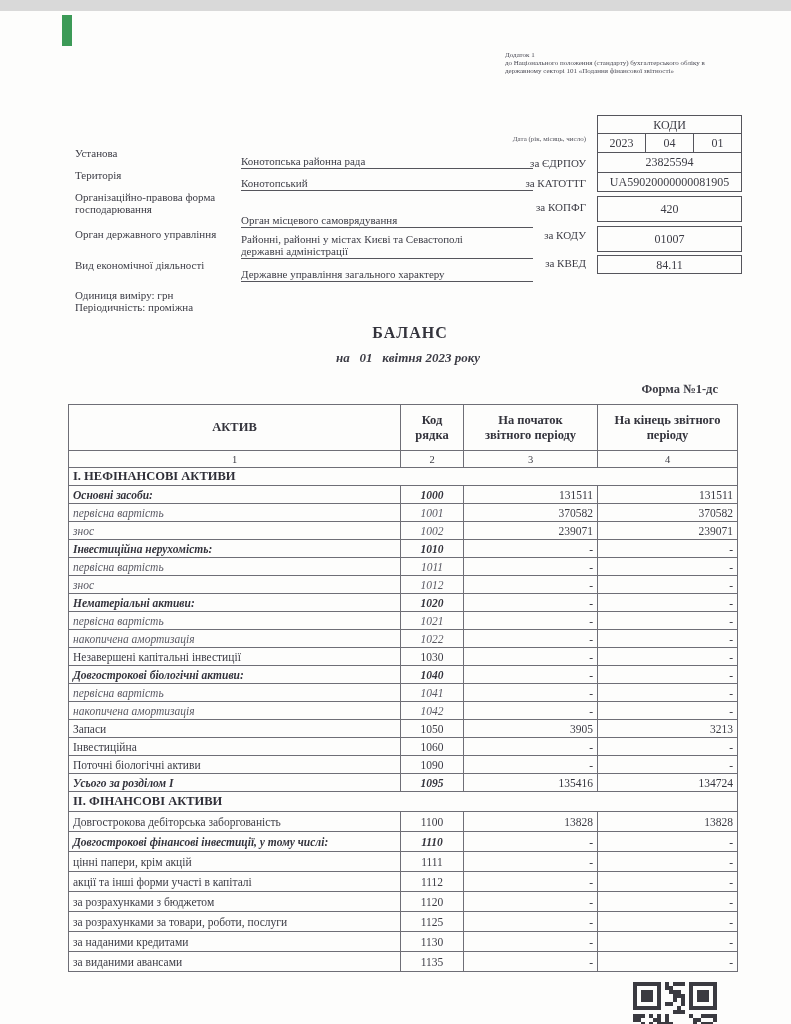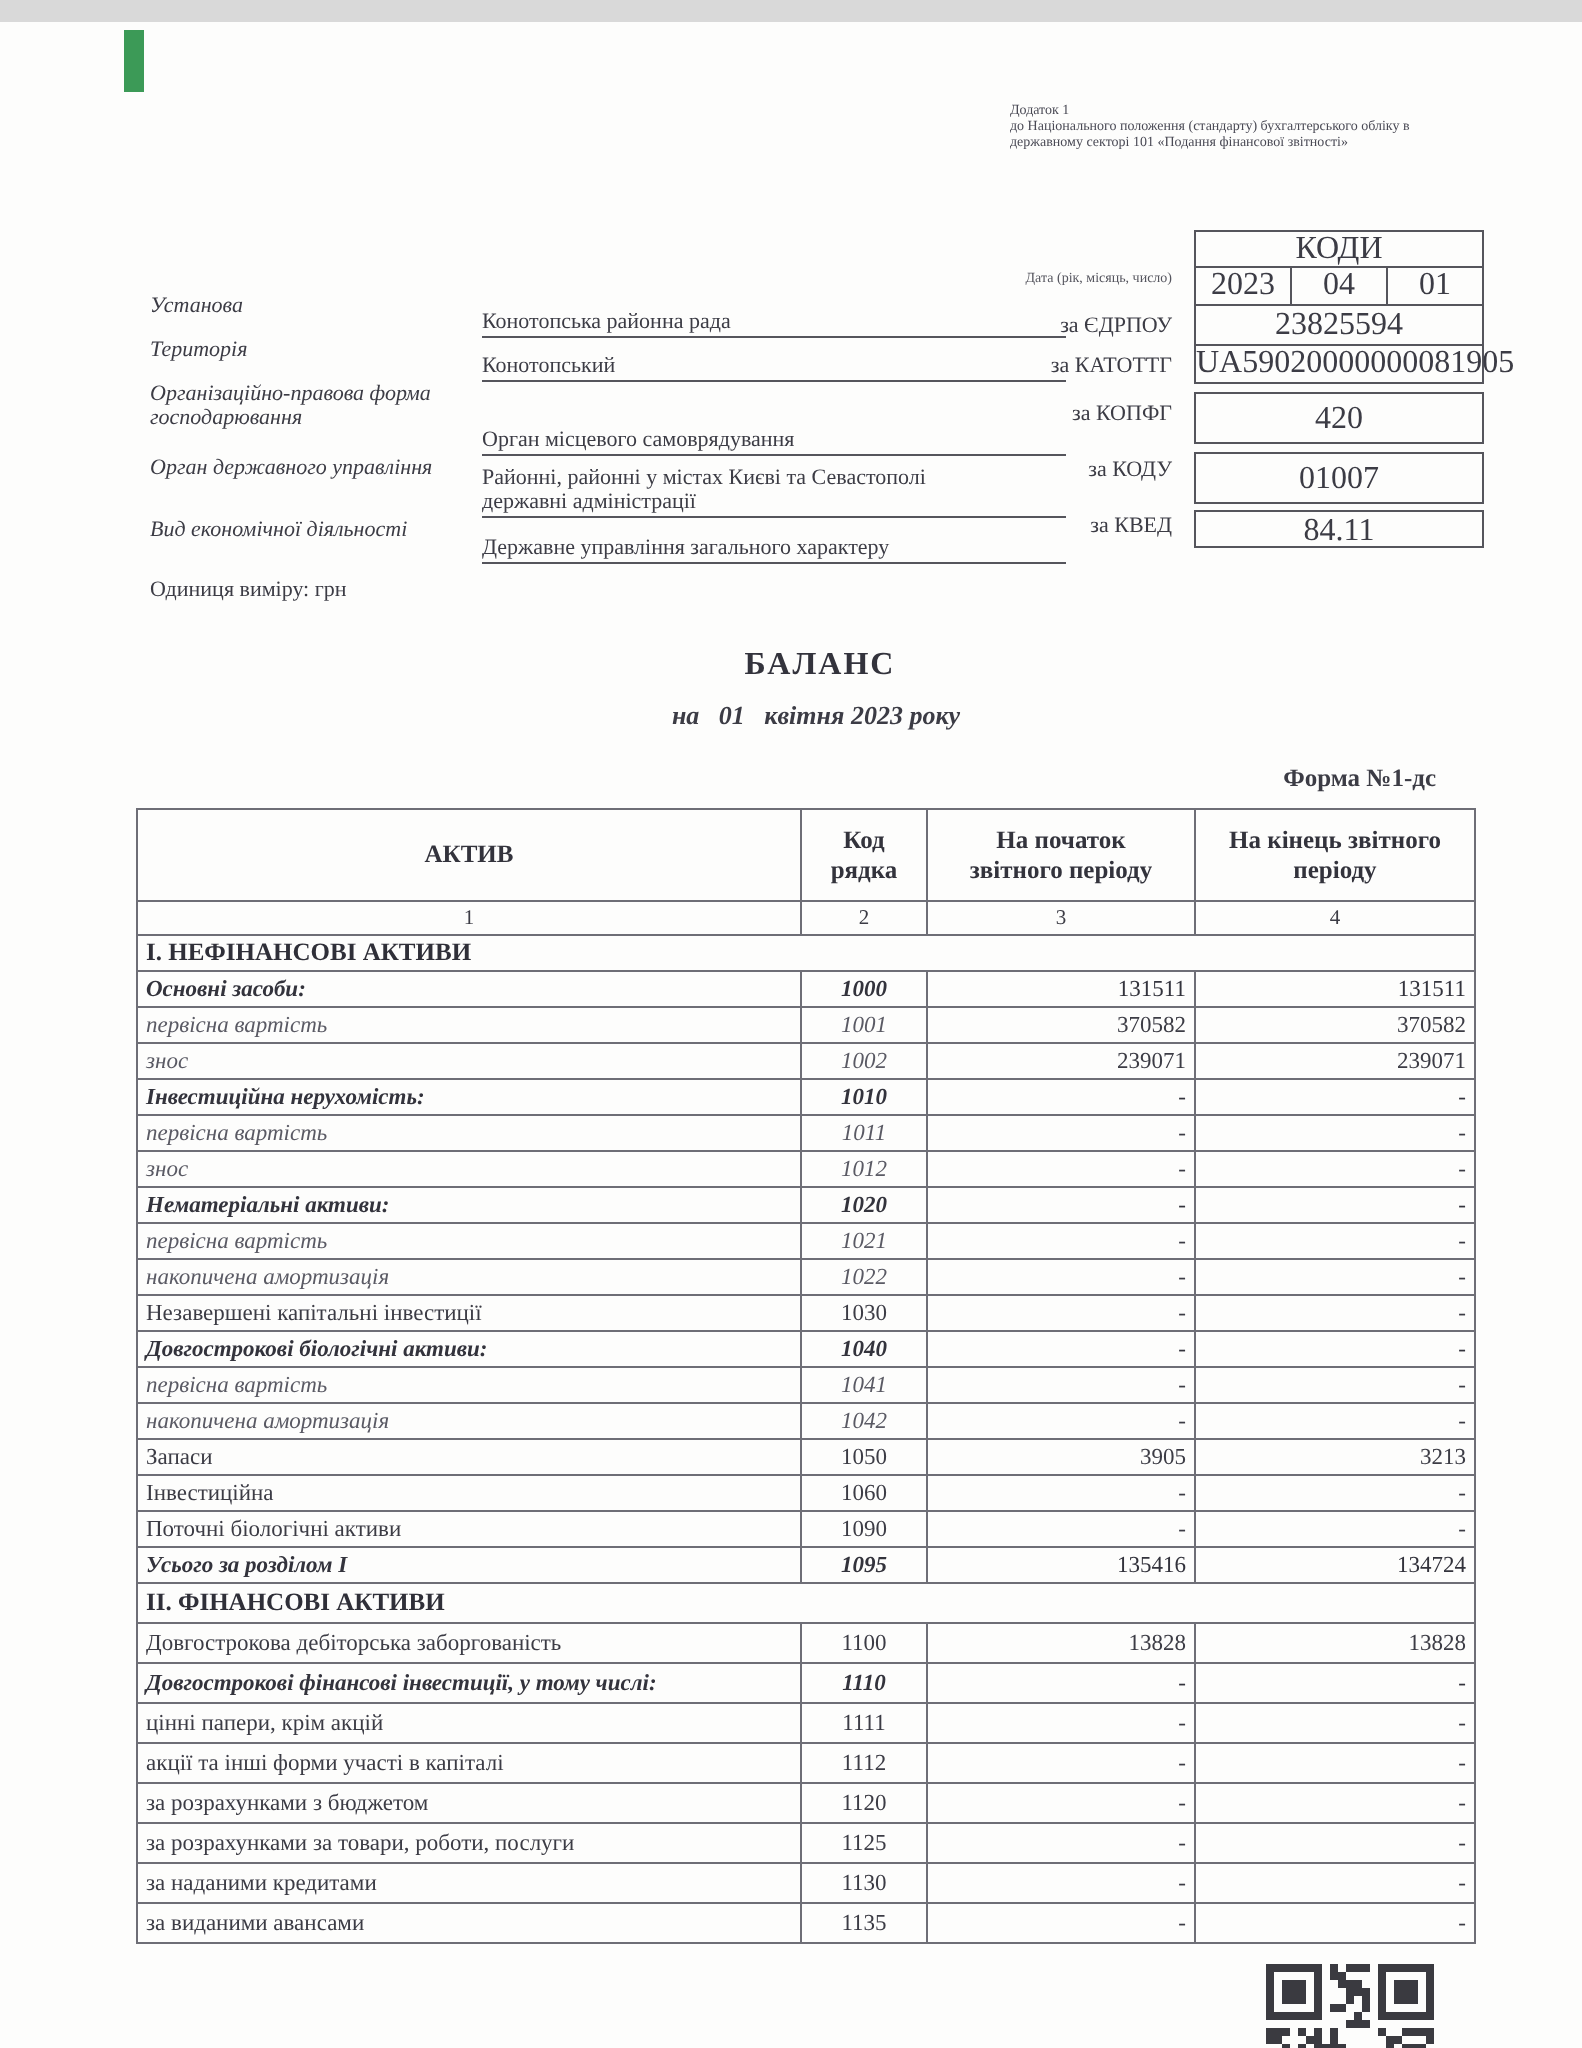--- a/index.html
+++ b/index.html
@@ -10,42 +10,42 @@
     font-family:"Liberation Serif","DejaVu Serif",serif;
     color:#3c3c45;
   }
   .scan-mark { position:absolute; left:62px; top:4px; width:10px; height:31px; }
 
   
   .appendix { position:absolute; left:505px; top:40px; width:260px;
     font-size:7px; line-height:8px; color:#4a4a55; }
 
   
-  .codes-box { position:absolute; left:597px; top:104px; width:145px; font-size:16px; }
+  .codes-box { position:absolute; left:597px; top:104px; width:145px; font-size:12px; }
   .codes-head { border:1px solid #55555c; height:19px; line-height:18px; text-align:center; }
   .codes-date { display:flex; border:1px solid #55555c; border-top:none; height:19px;justify-content:flex-end; }
   .codes-date > div { flex:1; text-align:center; line-height:18px; border-right:1px solid #55555c; }
   .codes-date > div:last-child { border-right:none; }
   .codes-row { border:1px solid #55555c; text-align:center; }
   .codes-row.r0 { border-top:none; height:20px; line-height:19px; }
   .codes-row.r1 { border-top:none; height:19px; line-height:18px; }
   .codes-row.r2 { margin-top:4px; height:26px; line-height:25px; }
   .codes-row.r3 { margin-top:4px; height:26px; line-height:25px; }
   .codes-row.r4 { margin-top:3px; height:19px; line-height:19px; }
 
   .codes-labels { position:absolute; left:400px; top:104px; width:192px; font-size:11px; }
   .codes-labels .clbl { position:absolute; right:6px; white-space:nowrap; text-align:right; }
   .clbl.date-lbl { top:20px; font-size:7px; color:#55555e; }
   .clbl.l0 { top:42px; } .clbl.l1 { top:62px; }
   .clbl.l2 { top:86px; } .clbl.l3 { top:114px; } .clbl.l4 { top:142px; }
 
   
   .org-block { position:absolute; left:75px; top:136px; width:458px; font-size:11px; }
   .org-field { display:flex; align-items:flex-end; }
-  .org-label { width:166px; padding-bottom:3px; white-space:pre-line; align-self:flex-start;font-style:italic; }
+  .org-label { width:166px; padding-bottom:3px; white-space:pre-line; align-self:flex-start; }
   .org-value { flex:1; border-bottom:1px solid #55555c; padding-bottom:1px; white-space:pre-line; }
   .org-field.f1 { min-height:22px; } .org-field.f2 { min-height:22px; }
   .org-field.f3 { min-height:37px; } .org-field.f4 { min-height:31px; }
   .org-field.f5 { min-height:23px; }
   .unit-line { margin-top:7px; line-height:12px; }
   .period-line { line-height:12px; }
 
   
   .doc-title { position:absolute; left:0; top:313px; width:820px; text-align:center;
     font-size:16px; font-weight:bold; letter-spacing:1px; color:#33333c; }
@@ -128,20 +128,21 @@
       <div class="org-field f4">
         <div class="org-label">Орган державного управління</div>
         <div class="org-value">Районні, районні у містах Києві та Севастополі
 державні адміністрації</div>
       </div>
       <div class="org-field f5">
         <div class="org-label">Вид економічної діяльності</div>
         <div class="org-value">Державне управління загального характеру</div>
       </div>
       <div class="unit-line">Одиниця виміру: грн</div>
+    <div class="period-line">Періодичність:   проміжна</div>
   </div>
 
   <div class="doc-title">БАЛАНС</div>
   <div class="doc-subtitle">на   01   квітня 2023 року</div>
   <div class="form-label">Форма №1-дс</div>
 
   <table class="balance">
     <colgroup>
       <col style="width:332px">
         <col style="width:63px">

